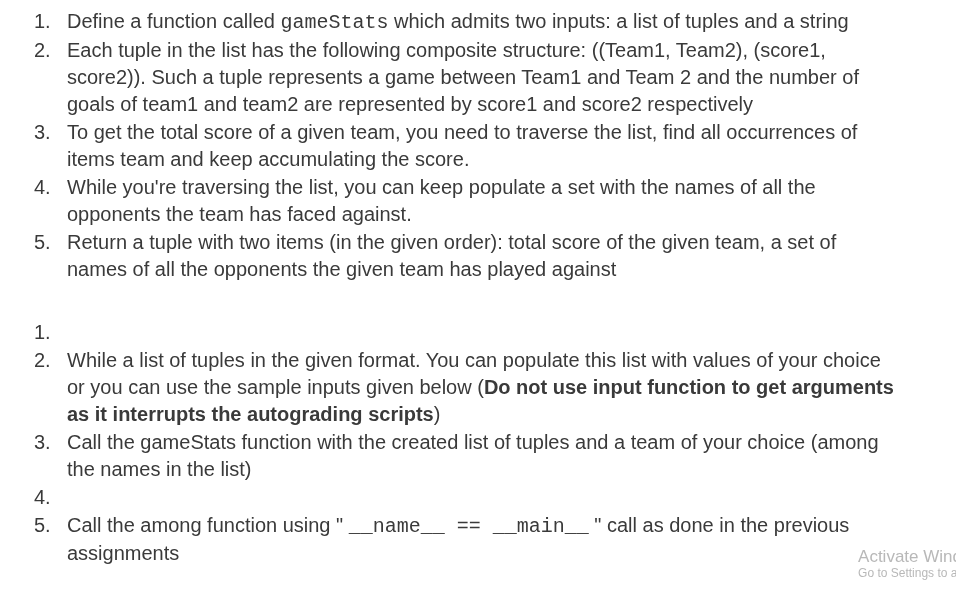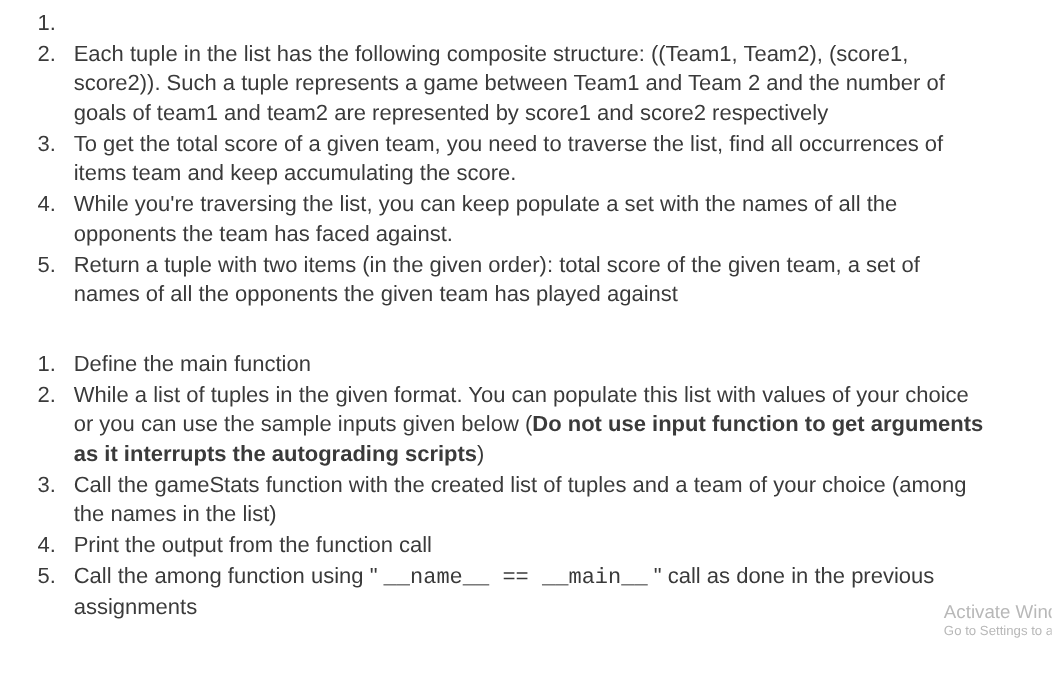--- a/index.html
+++ b/index.html
@@ -59,20 +59,23 @@
     .watermark-sub {
       font-size: 12px;
     }
   </style>
 </head>
 <body>
 
 <div class="list-section">
   <div class="list-item">
     <div class="item-number">1.</div>
+    <div class="item-text">
+      <span>Define a function called </span><span class="code-font">gameStats</span><span> which admits two inputs: a list of tuples and a string</span>
+    </div>
   </div>
   <div class="list-item">
     <div class="item-number">2.</div>
     <div class="item-text">Each tuple in the list has the following composite structure: ((Team1, Team2), (score1, score2)). Such a tuple represents a game between Team1 and Team 2 and the number of goals of team1 and team2 are represented by score1 and score2 respectively</div>
   </div>
   <div class="list-item">
     <div class="item-number">3.</div>
     <div class="item-text">To get the total score of a given team, you need to traverse the list, find all occurrences of items team and keep accumulating the score.</div>
   </div>
   <div class="list-item">
@@ -81,35 +84,33 @@
   </div>
   <div class="list-item">
     <div class="item-number">5.</div>
     <div class="item-text">Return a tuple with two items (in the given order): total score of the given team, a set of names of all the opponents the given team has played against</div>
   </div>
 </div>
 
 <div class="list-section">
   <div class="list-item">
     <div class="item-number">1.</div>
-    <div class="item-text">Define the main function</div>
   </div>
   <div class="list-item">
     <div class="item-number">2.</div>
     <div class="item-text">
       <span>While a list of tuples in the given format. You can populate this list with values of your choice or you can use the sample inputs given below (</span><span class="bold">Do not use input function to get arguments as it interrupts the autograding scripts</span><span>)</span>
     </div>
   </div>
   <div class="list-item">
     <div class="item-number">3.</div>
     <div class="item-text">Call the gameStats function with the created list of tuples and a team of your choice (among the names in the list)</div>
   </div>
   <div class="list-item">
     <div class="item-number">4.</div>
-    <div class="item-text">Print the output from the function call</div>
   </div>
   <div class="list-item">
     <div class="item-number">5.</div>
     <div class="item-text">
       <span>Call the among function using " </span><span class="code-font">__name__</span><span class="code-font">   ==   </span><span class="code-font">__main__</span><span> " call as done in the previous assignments</span>
     </div>
   </div>
 </div>
 
 <div class="watermark">

